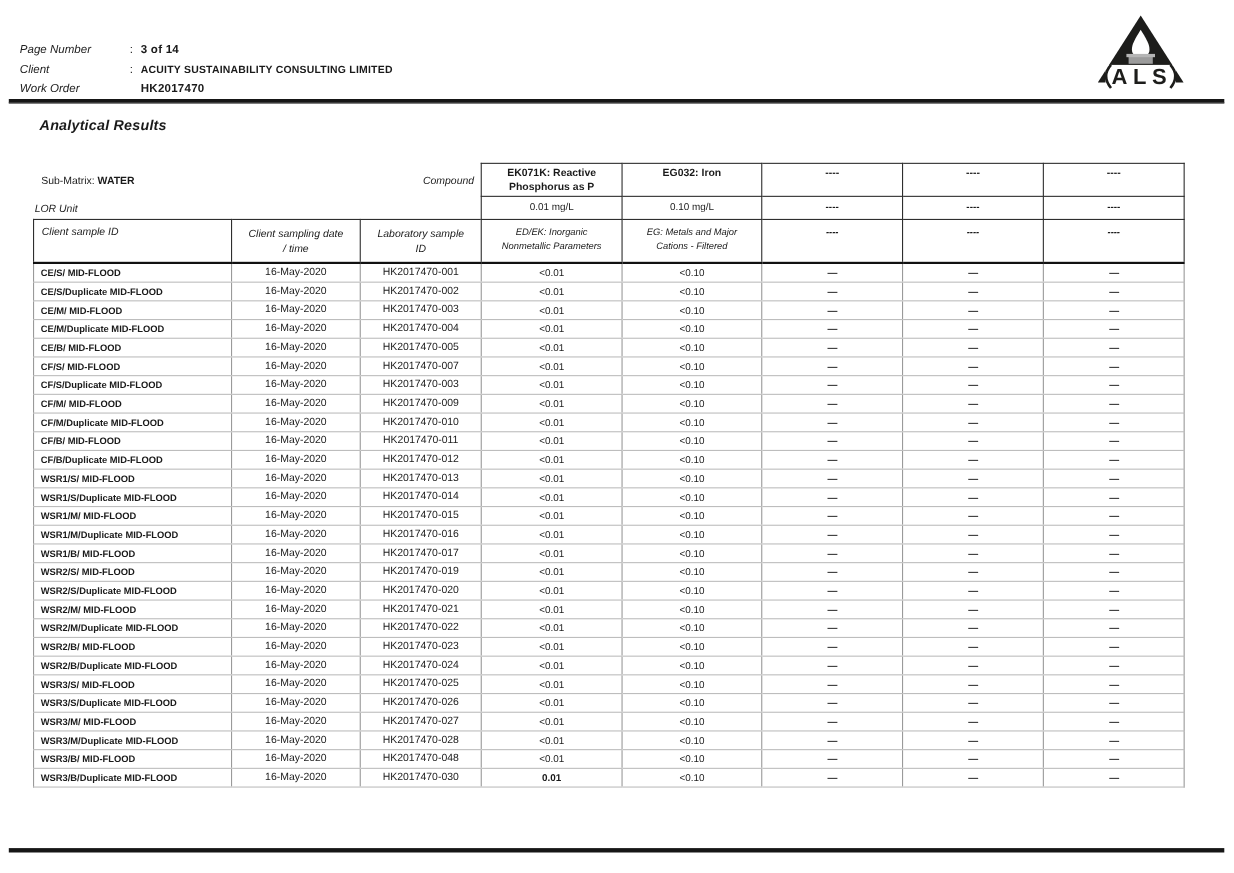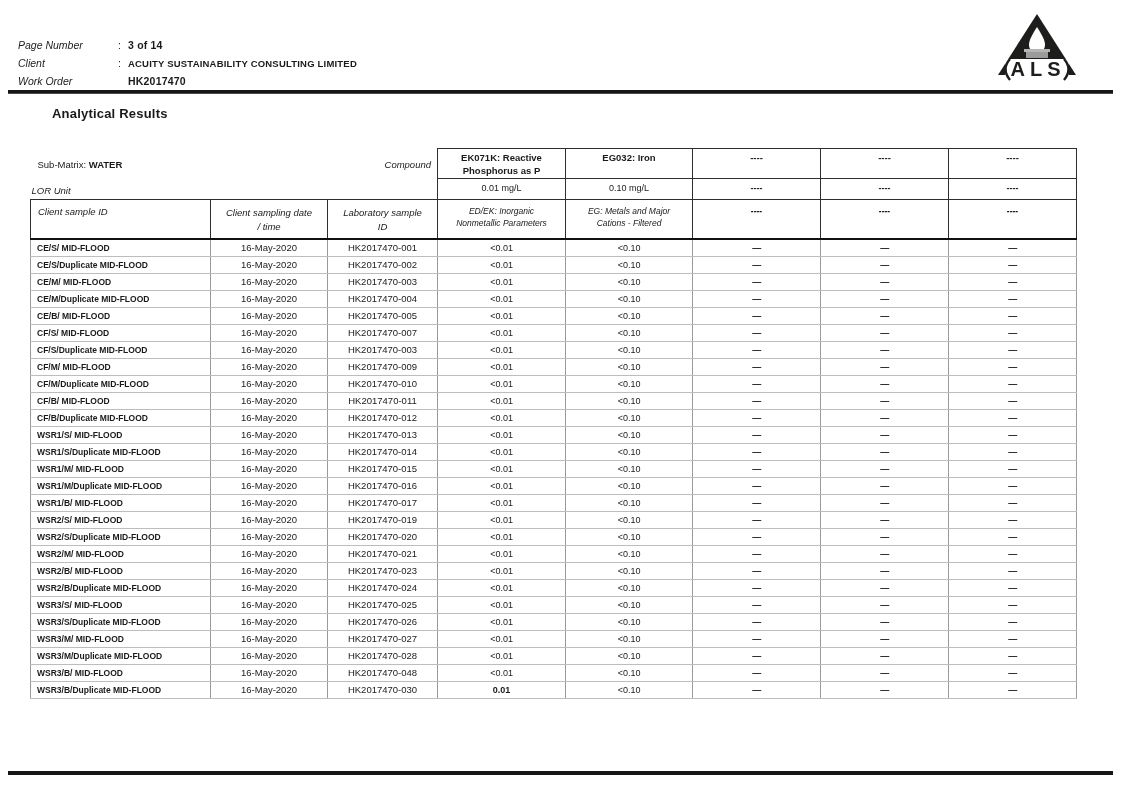--- a/index.html
+++ b/index.html
@@ -16,22 +16,22 @@
   .hdr-label { width:100px; font-style:italic; font-size:10.5px; color:#222; }
   .hdr-colon { width:10px; font-size:10.5px; color:#222; }
   .hdr-value { font-weight:bold; font-size:10.5px; letter-spacing:0.2px; }
   .hdr-value.small { font-size:9.5px; }
 
   .rule { position:absolute; left:8px; width:1105px; background:#161616; }
   .rule-top { top:90px; height:3px; border-bottom:1px solid #4a4a4a; }
   .rule-bottom { top:771px; height:4px; }
 
   .section-title {
-    position:absolute; left:52px; top:106px;
-    font-size:13px; font-weight:bold; letter-spacing:0.2px;
+    position:absolute; left:36px; top:106px;
+    font-size:13px; font-weight:bold; font-style:italic; letter-spacing:0.2px;
   }
 
   
   .logo { position:absolute; left:993px; top:11px; width:88px; height:76px; }
 
   
   .tbl-wrap { position:absolute; left:30px; top:148px; width:1046px; }
   table.results { border-collapse:collapse; table-layout:fixed; width:1046px; }
   table.results td { overflow:hidden; }
 
@@ -362,20 +362,30 @@
     <td class="c-sample">WSR2/M/ MID-FLOOD</td>
     <td class="c-date">16-May-2020</td>
     <td class="c-lab">HK2017470-021</td>
     <td class="c-val">&lt;0.01</td>
     <td class="c-val">&lt;0.10</td>
     <td class="c-dash">—</td>
     <td class="c-dash">—</td>
     <td class="c-dash">—</td>
   </tr>
           <tr class="data">
+    <td class="c-sample">WSR2/M/Duplicate MID-FLOOD</td>
+    <td class="c-date">16-May-2020</td>
+    <td class="c-lab">HK2017470-022</td>
+    <td class="c-val">&lt;0.01</td>
+    <td class="c-val">&lt;0.10</td>
+    <td class="c-dash">—</td>
+    <td class="c-dash">—</td>
+    <td class="c-dash">—</td>
+  </tr>
+          <tr class="data">
     <td class="c-sample">WSR2/B/ MID-FLOOD</td>
     <td class="c-date">16-May-2020</td>
     <td class="c-lab">HK2017470-023</td>
     <td class="c-val">&lt;0.01</td>
     <td class="c-val">&lt;0.10</td>
     <td class="c-dash">—</td>
     <td class="c-dash">—</td>
     <td class="c-dash">—</td>
   </tr>
           <tr class="data">

